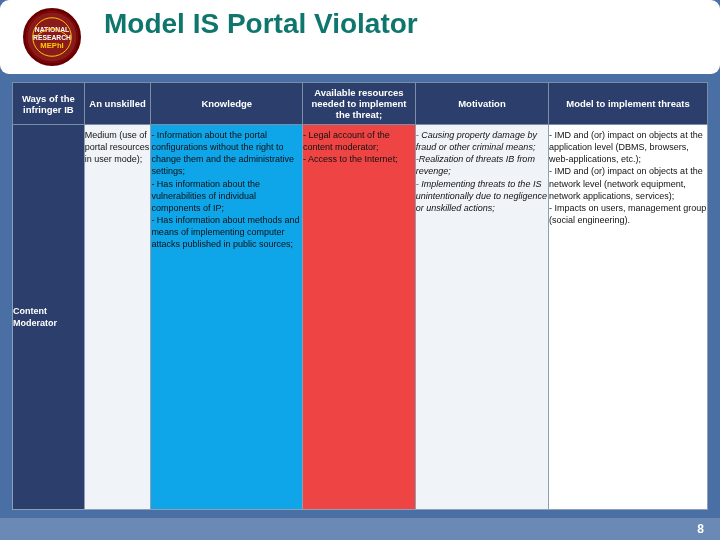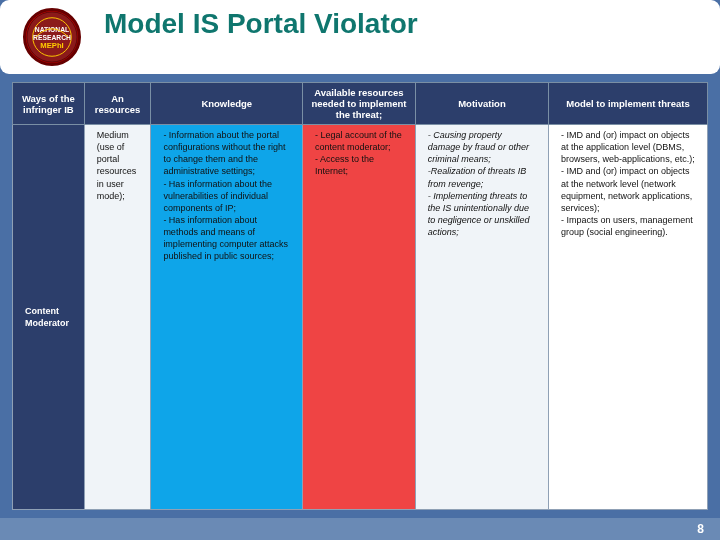--- a/index.html
+++ b/index.html
@@ -68,21 +68,21 @@
       color: white;
       border: 1px solid #7a8fa5;
       padding: 4px 4px;
       text-align: center;
       vertical-align: middle;
       font-weight: bold;
       font-size: 9.5px;
     }
     td {
       border: 1px solid #8fa0b5;
-      padding: 4px 12px;
+      padding: 4px 0;
       vertical-align: top;
       font-size: 9px;
       line-height: 1.35;
       color: #111;
       margin-left: 19px;
     }
     .col-name {
       background: #2c3e6b;
       color: white;
       font-weight: bold;
@@ -143,21 +143,21 @@
       </div>
     </div>
     <h1 class="title">Model IS Portal Violator</h1>
   </div>
 
   <div class="content">
     <table>
       <thead>
         <tr>
           <th>Ways of the infringer IB</th>
-          <th>An resources</th>
+          <th>An unskilled</th>
           <th>Knowledge</th>
           <th>Available resources needed to implement the threat;</th>
           <th>Motivation</th>
           <th>Model to implement threats</th>
         </tr>
       </thead>
       <tbody>
         <tr>
           <td class="col-name">Content Moderator</td>
           <td class="col-exp">Medium (use of portal resources in user mode);</td>

